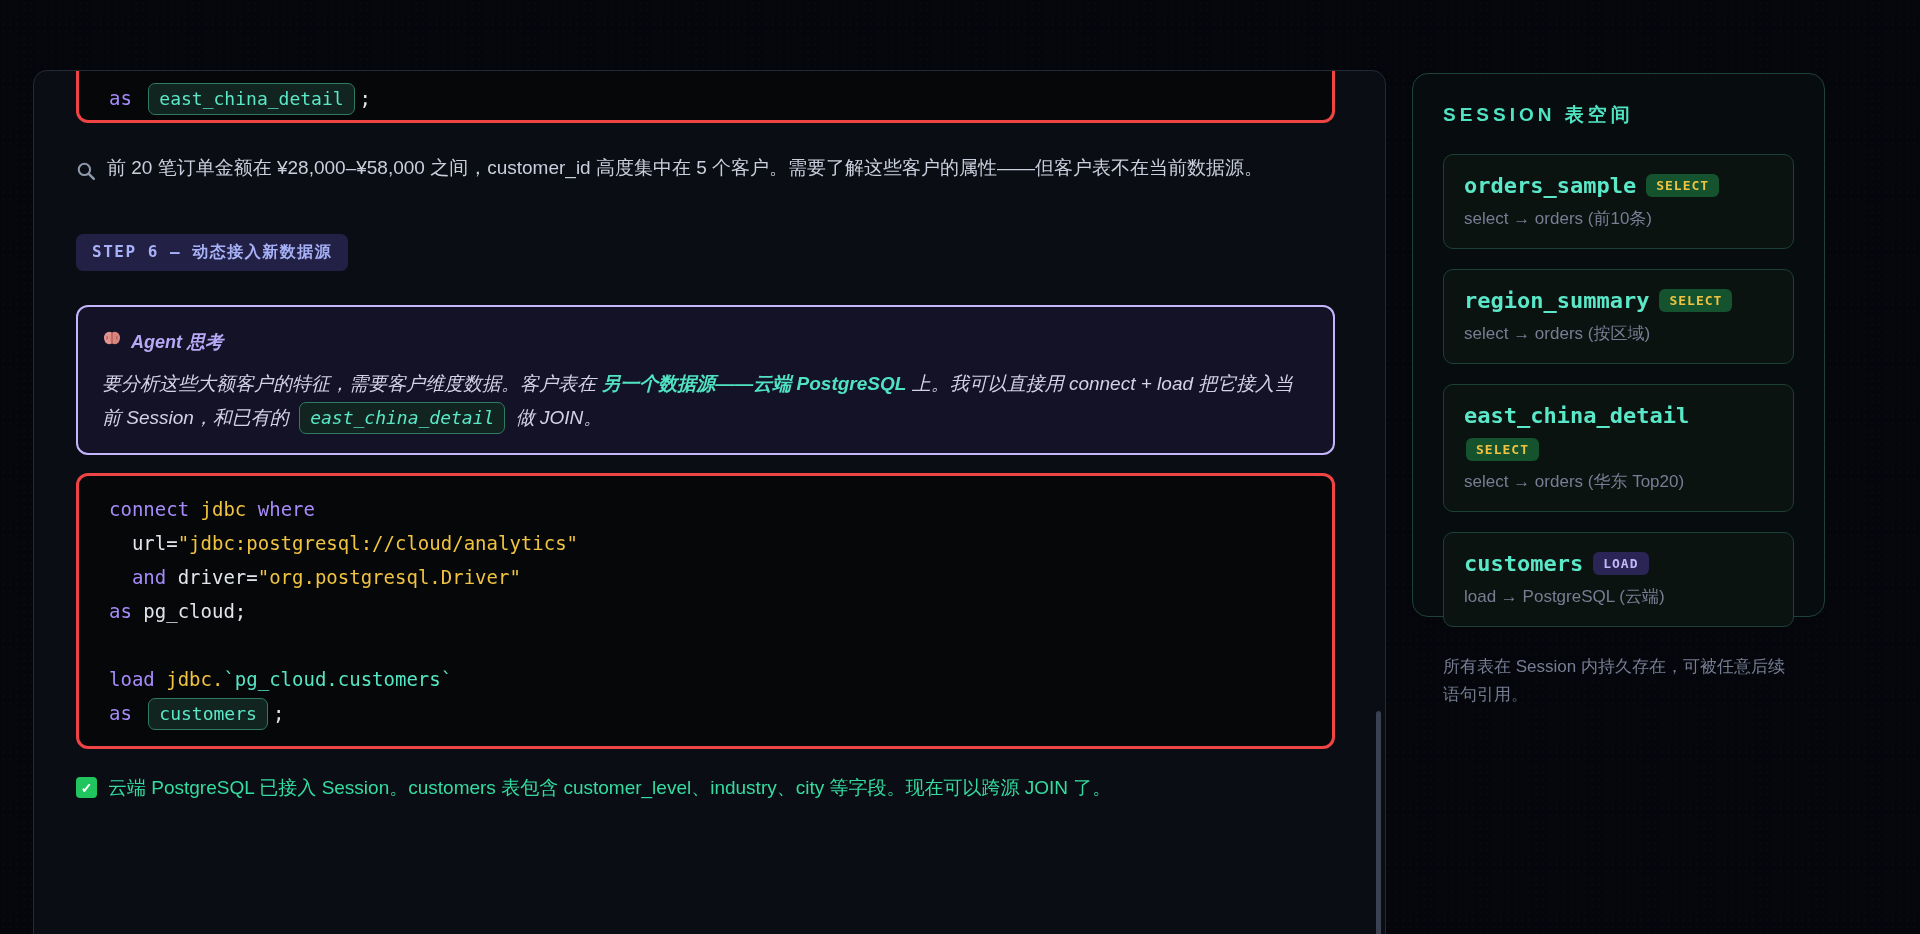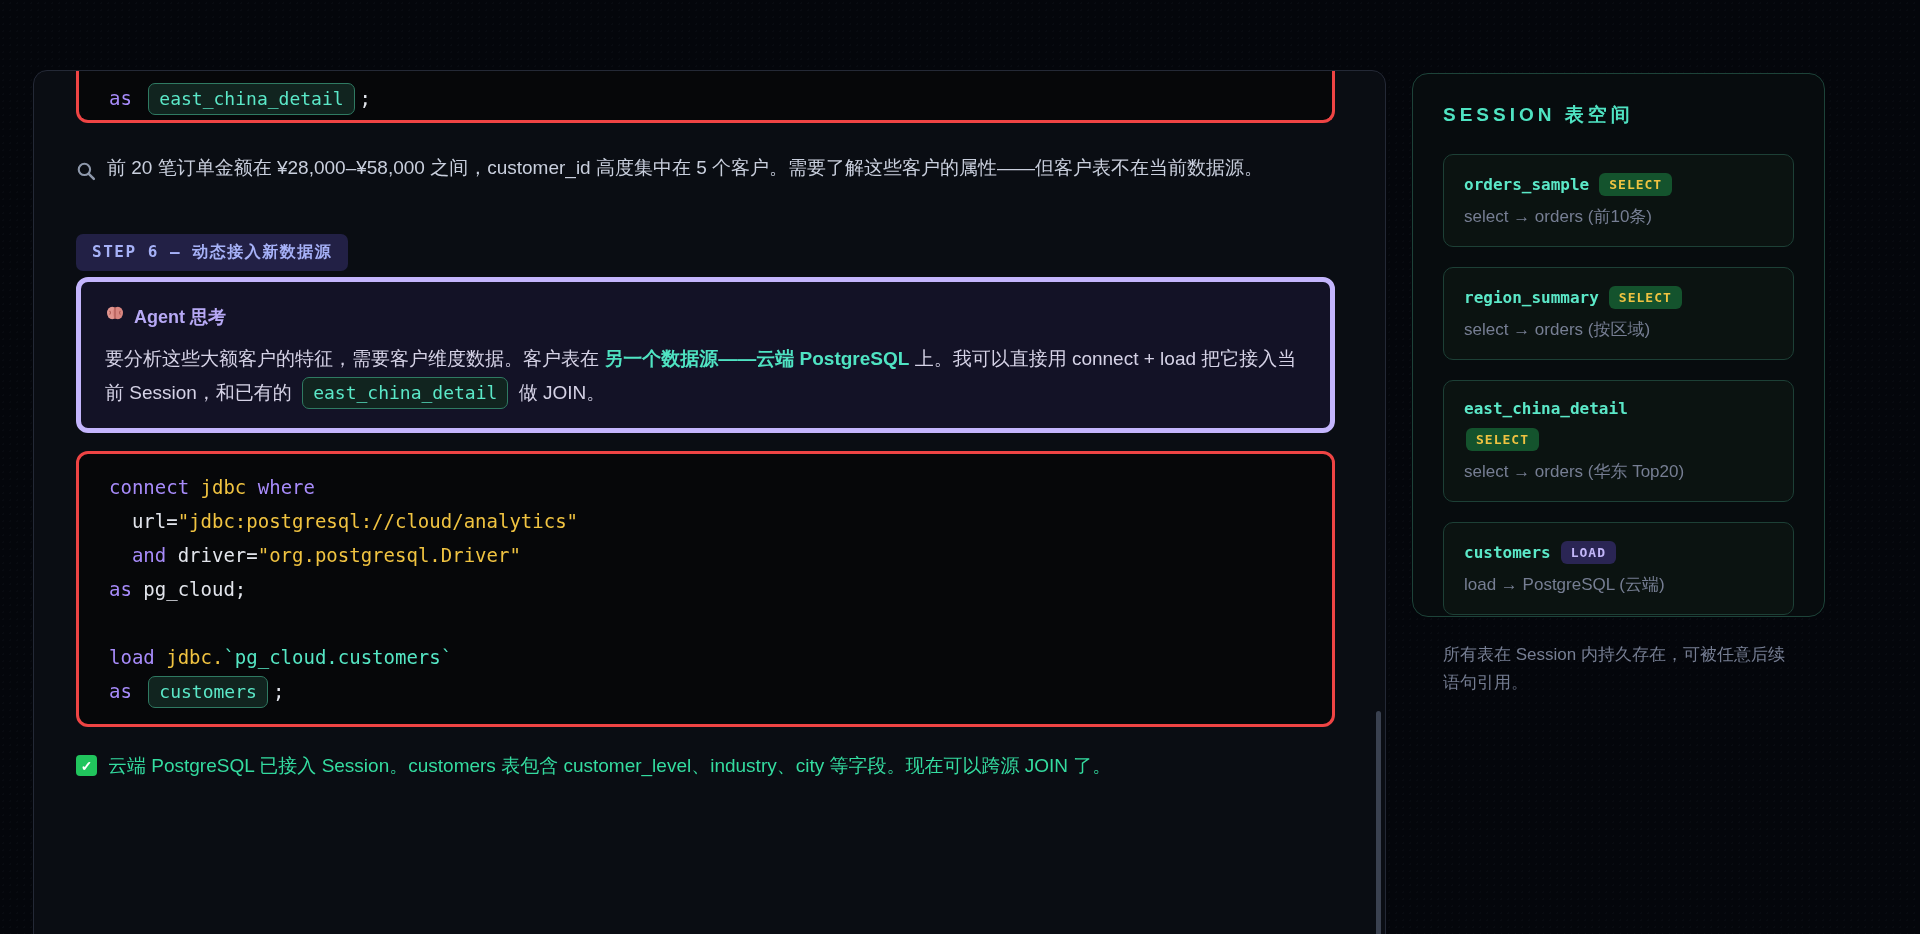--- a/index.html
+++ b/index.html
@@ -64,22 +64,22 @@
   .step-badge {
     display:inline-block; margin-top:40px;
     background:#222045; color:#a6b1f7;
     font-family:"DejaVu Sans Mono", monospace; font-weight:bold;
     font-size:16px; letter-spacing:1.5px;
     padding:8px 16px; border-radius:7px;
   }
 
   
   .agent-box {
-    margin-top:6px; background:#131226; border:5px solid #c4b5fd; border-radius:12px;
-    padding:18px 24px; font-size:19px; line-height:34px; color:#d5d2e6;
+    margin-top:34px; background:#131226; border:2px solid #c4b5fd; border-radius:12px;
+    padding:18px 24px; font-size:19px; line-height:34px; color:#d5d2e6;font-style:italic;
   }
   .agent-head { display:flex; align-items:center; gap:9px; font-size:18px; font-weight:bold; color:#b7a9f5; margin-bottom:8px; }
   .agent-body .hl { color:#4fe3c2; font-weight:bold;text-align:right; }
 
   .sql-block { margin-top:18px; }
 
   .success-line {
     margin-top:26px; display:flex; align-items:flex-start; gap:11px;
     font-size:19px; color:#34dca0;
   }
@@ -99,21 +99,21 @@
     position:absolute; left:1412px; top:73px; width:413px; height:544px;
     background:#070c0e; border:1px solid #1d4339; border-radius:16px;
     padding:28px 30px;
   }
   .session-title { color:#4fe3c2; font-size:19px; font-weight:bold; letter-spacing:4px; margin-bottom:26px; }
   .table-card {
     background:#0b1311; border:1px solid #1d4036; border-radius:10px;
     padding:18px 20px; margin-bottom:20px;
   }
   .card-row { display:flex; align-items:center; flex-wrap:wrap; gap:10px; }
-  .tbl-name { font-family:"DejaVu Sans Mono", monospace; font-weight:bold; font-size:16px; color:#5be8c8; }
+  .tbl-name { font-family:"DejaVu Sans Mono", monospace; font-weight:bold; font-size:22px; color:#5be8c8; }
   .badge {
     font-family:"DejaVu Sans Mono", monospace; font-weight:bold; font-size:13px;
     letter-spacing:1px; padding:4px 10px; border-radius:6px;
   }
   .badge.select { background:#14532d; color:#f0c341; }
   .badge.load   { background:#2a2554; color:#c2b6f9; }
   .table-card.stacked .tbl-name { width:100%; }
   .table-card.stacked .badge { margin-left:2px; }
   .tbl-desc { margin-top:9px; font-size:17px; color:#767e93; }
   .panel-footer { margin-top:26px; font-size:17px; line-height:28px; color:#767e93; }

